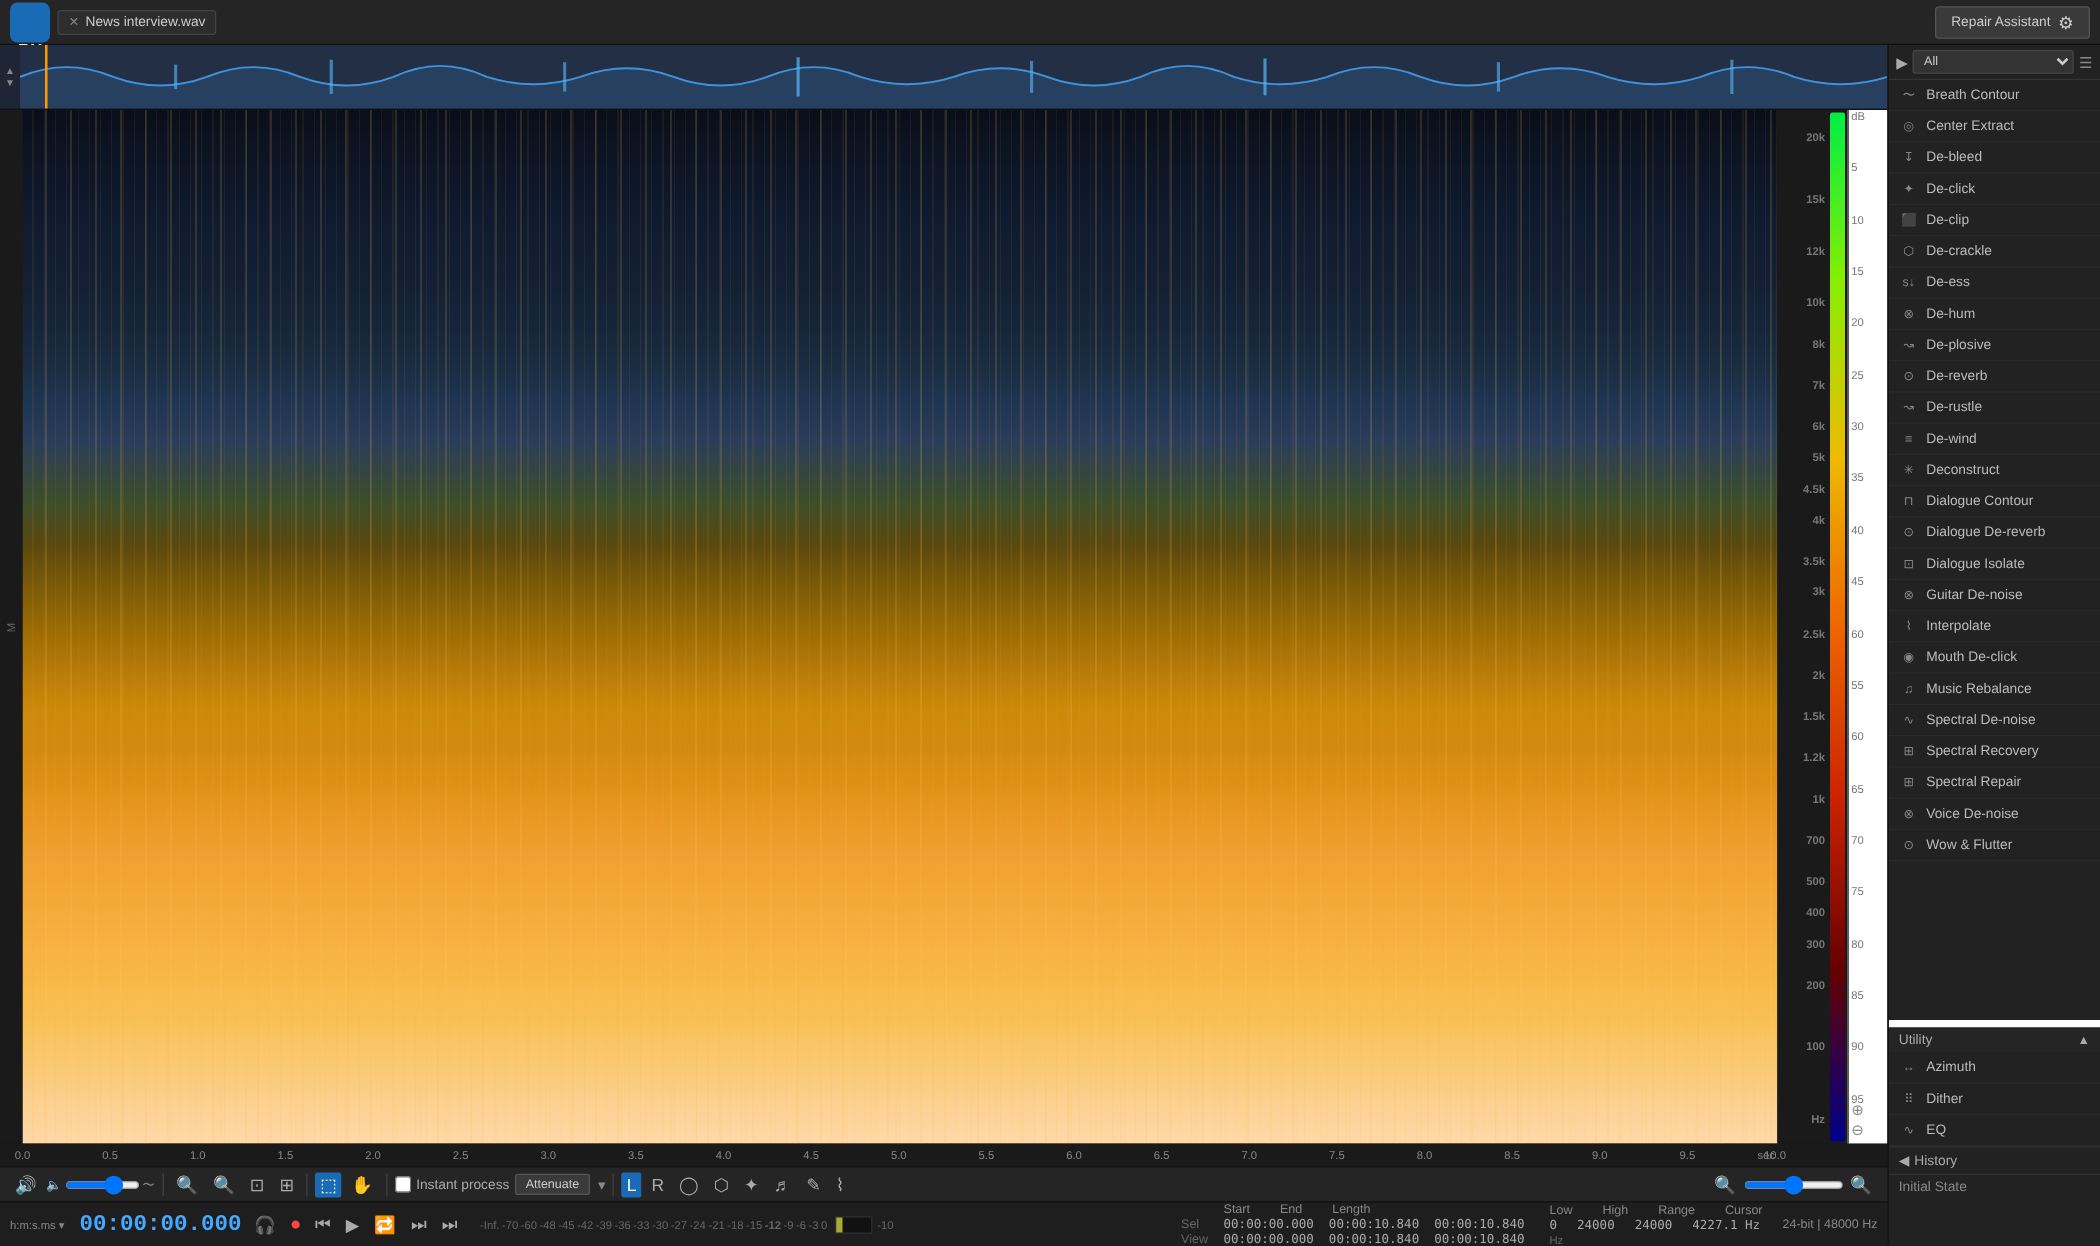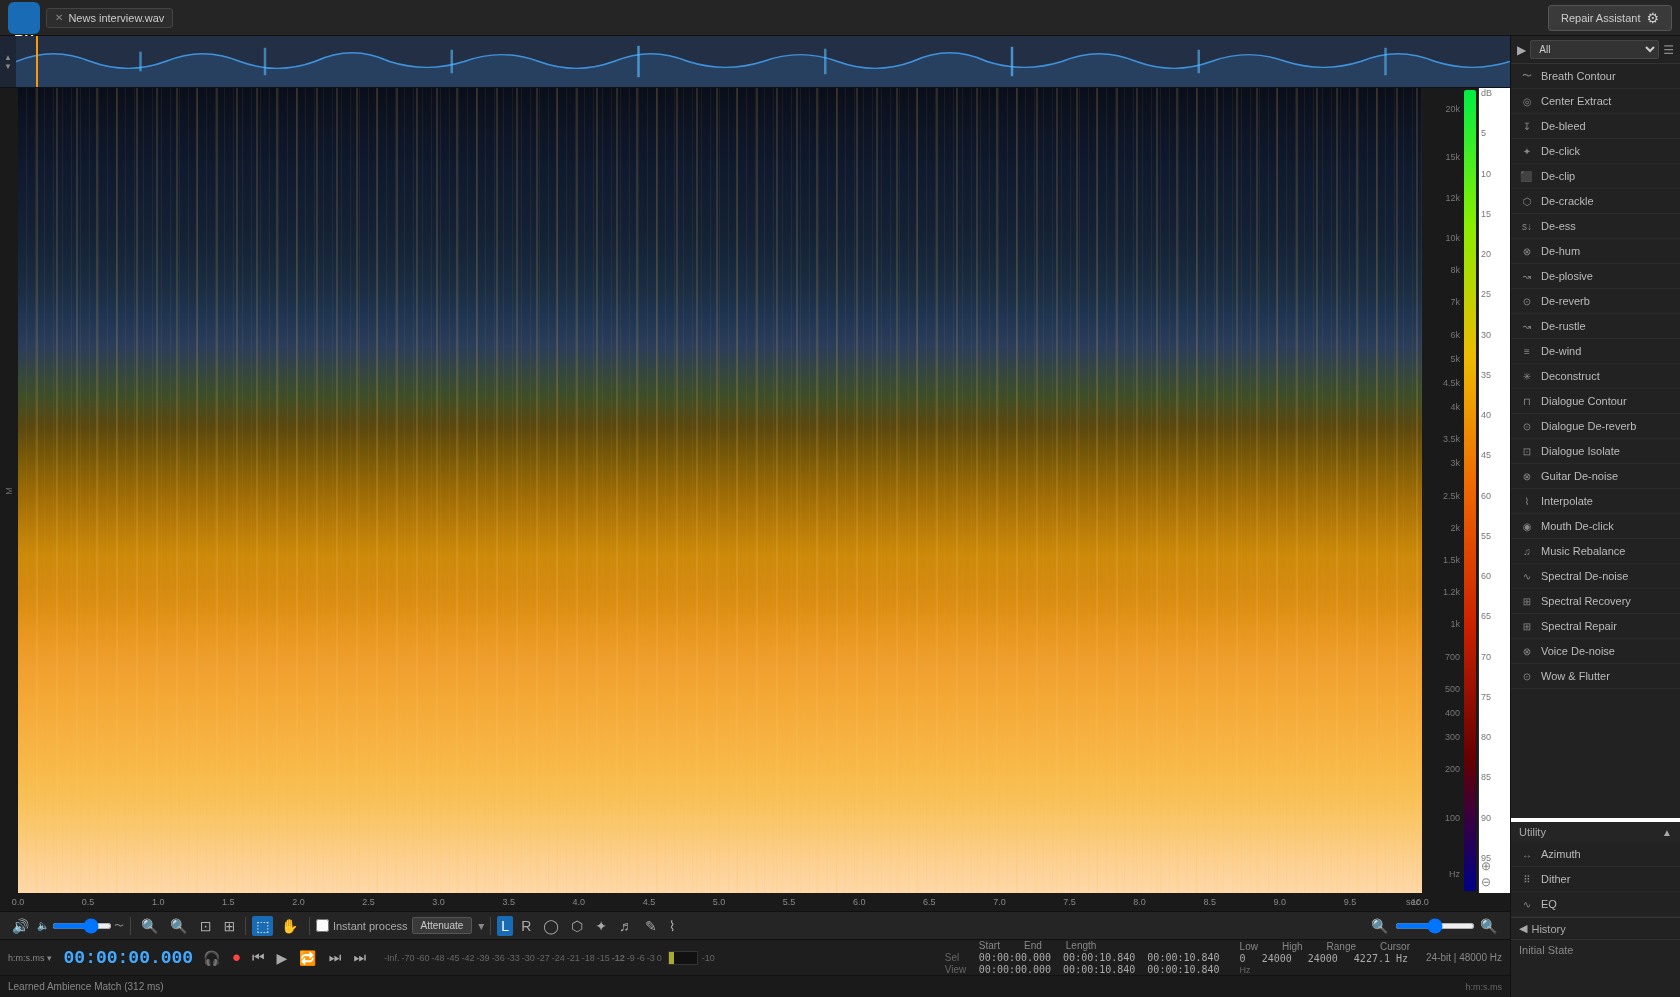--- a/index.html
+++ b/index.html
@@ -226,20 +226,21 @@
       width: 48px;
       background: #1a1a1a;
       display: flex;
       flex-direction: column;
       align-items: flex-end;
       padding-right: 2px;
       font-size: 9px;
       color: #777;
       flex-shrink: 0;
       position: relative;
+      font-weight: bold;
     }
     .freq-label {
       position: absolute;
       right: 2px;
       font-size: 9px;
       color: #777;
     }
 
     
     .db-axis {
@@ -476,21 +477,21 @@
       font-size: 10px;
     }
     .history-item {
       padding: 4px 8px;
       font-size: 11px;
       color: #888;
     }
 
     
     .utility-section {
-      border-top: 4px solid #ffffff;
+      border-top: 6px solid #ffffff;
       flex-shrink: 0;
     }
     .utility-header {
       display: flex;
       align-items: center;
       padding: 4px 8px;
       font-size: 11px;
       color: #aaa;
       background: #252525;
       cursor: pointer;
@@ -784,24 +785,20 @@
           </div>
           <div class="sel-row">
             <span style="font-size:9px;color:#666;">Hz</span>
           </div>
         </div>
       </div>
 
       <span class="transport-format">24-bit | 48000 Hz</span>
     </div>
 
-    <div class="bottom-status">
-      <span>Learned Ambience Match (312 ms)</span>
-      <span style="margin-left:auto;font-size:9px;color:#666;">h:m:s.ms</span>
-    </div>
 
   </div>
 
   <div class="right-panel">
 
     <div class="right-panel-top">
       <span class="play-btn-small">▶</span>
       <select class="filter-dropdown">
         <option>All</option>
       </select>

